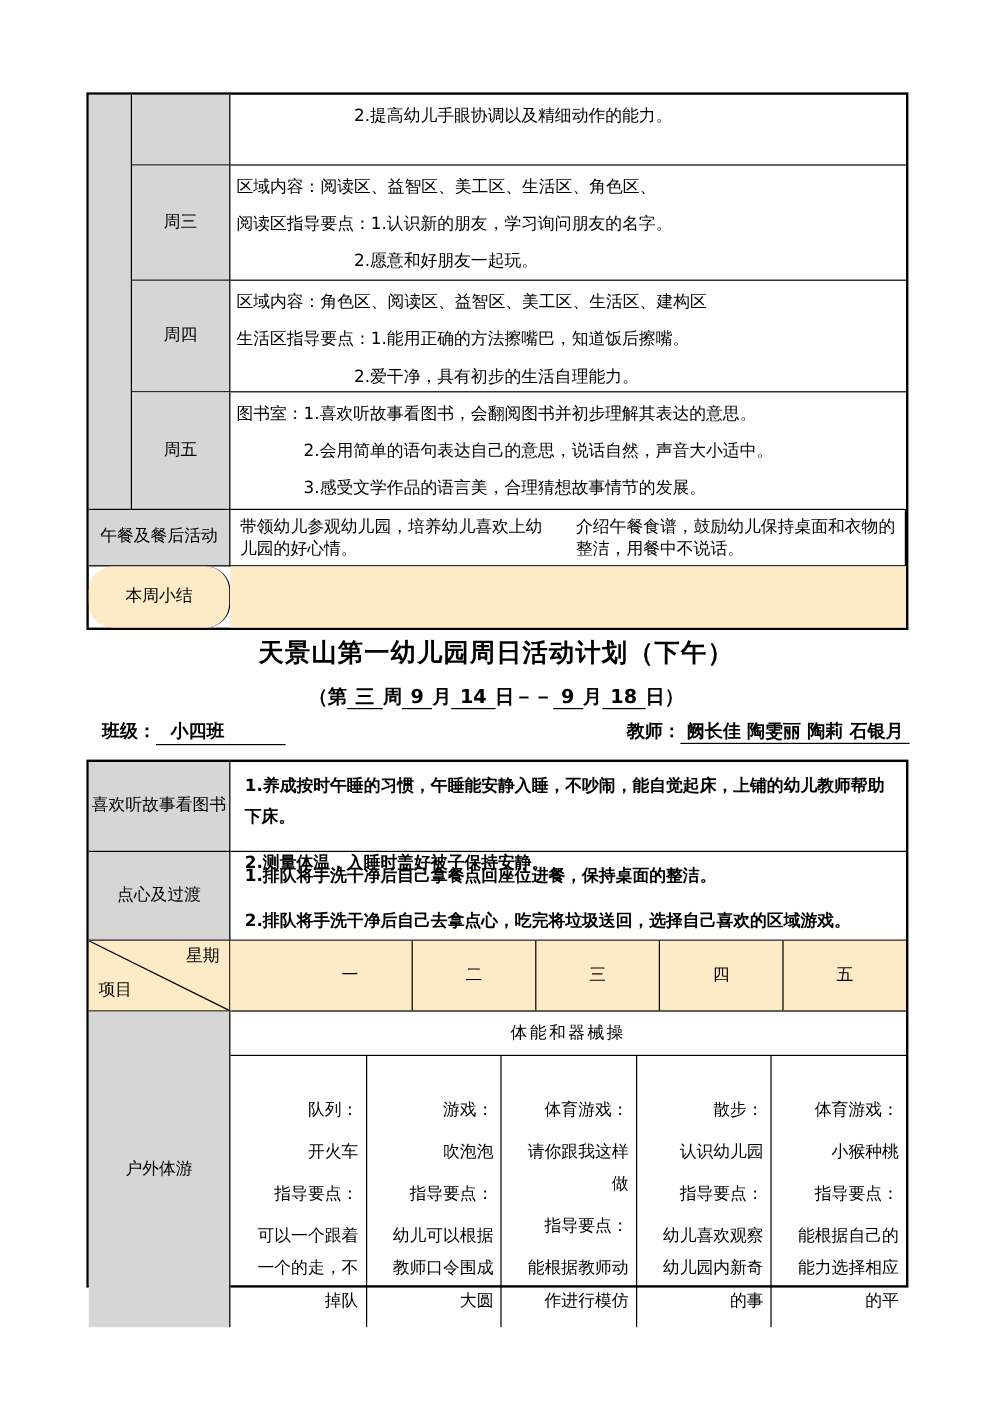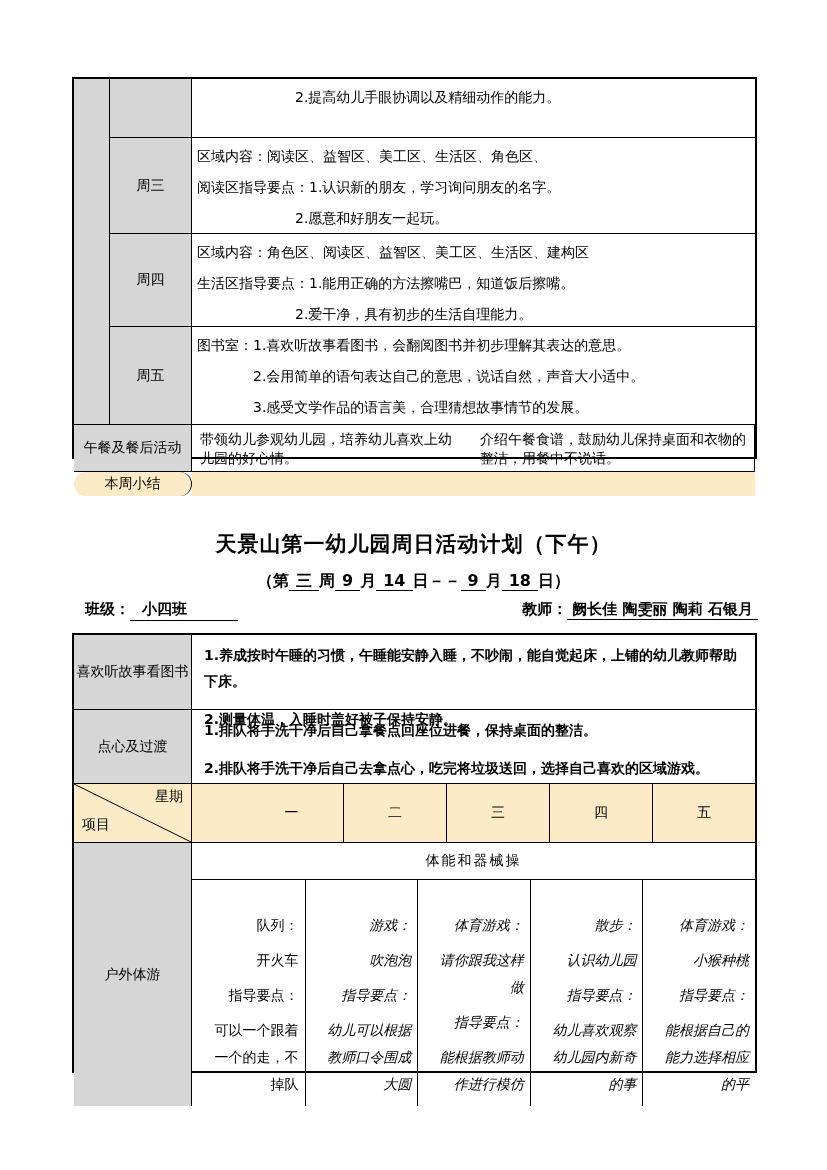--- a/index.html
+++ b/index.html
@@ -23,21 +23,21 @@
   
   .tbl{position:absolute;left:72px;width:685px;display:grid;border:2px solid var(--border);}
   .cell{position:relative;}
   .br{border-right:1px solid var(--border);}
   .bb{border-bottom:1px solid var(--border);}
   .gray{background:var(--gray);}
   .cream{background:var(--cream);padding-left:48px;}
   .lbl{display:flex;align-items:center;justify-content:center;text-align:center;line-height:1.4;padding:2px;}
   .ln{white-space:pre-wrap;}
   
-  .t1{top:77px;height:382px;grid-template-columns:36px 82px 1fr;grid-template-rows:59px 96px 93px 98px 47px 1fr;}
+  .t1{top:77px;height:448px;grid-template-columns:36px 82px 1fr;grid-template-rows:59px 96px 93px 98px 47px 1fr;}
   .t1 .content{padding:3px 6px 0 5px;}
   .t1 .content .ln{line-height:31px;}
   .a-narrow{grid-area:1/1/5/2;}
   .b0{grid-area:1/2/2/3;}
   .c0{grid-area:1/3/2/4;}
   .b1{grid-area:2/2/3/3;}
   .c1{grid-area:2/3/3/4;}
   .b2{grid-area:3/2/4/3;}
   .c2{grid-area:3/3/4/4;}
   .b3{grid-area:4/2/5/3;}
@@ -68,21 +68,21 @@
   .snack-c{grid-area:2/2/3/3;}
   .corner{grid-area:3/1/4/2;}
   .days{grid-area:3/2/4/3;display:grid;grid-template-columns:repeat(5,1fr);}
   .day-cell{display:flex;align-items:center;justify-content:center;}
   .day-cell + .day-cell{border-left:1px solid var(--border);}
   .outdoor-lbl{grid-area:4/1/6/2;}
   .banner{grid-area:4/2/5/3;display:flex;align-items:center;justify-content:center;letter-spacing:2px;}
   .outdoor-c{grid-area:5/2/6/3;display:grid;grid-template-columns:repeat(5,1fr);text-align:right;}
   .out-col{padding:32px 6px 0 12px;}
   .out-col .ln{line-height:27px;margin-bottom:8px;}
-  .out-col + .out-col{border-left:1px solid var(--border);font-style:italic;}
+  .out-col + .out-col{border-left:1px solid var(--border);}
   .corner svg{position:absolute;inset:0;width:100%;height:100%;}
   .corner-top{position:absolute;top:4px;right:8px;}
   .corner-bottom{position:absolute;bottom:8px;left:8px;}
 </style>
 </head>
 <body>
 
 <div class="page">
 
   <div class="tbl t1">

